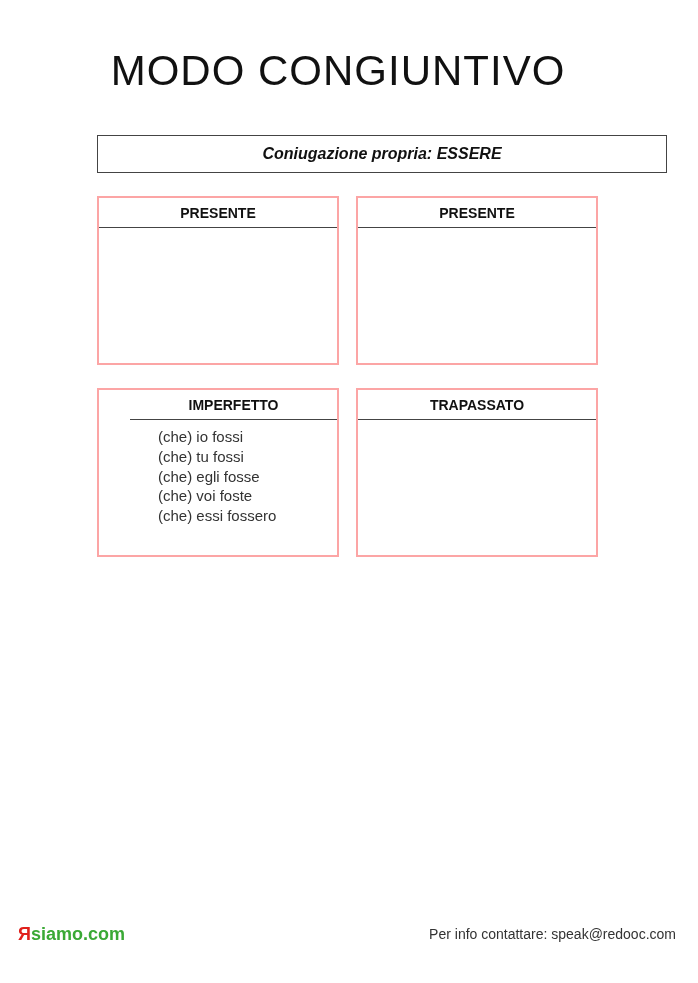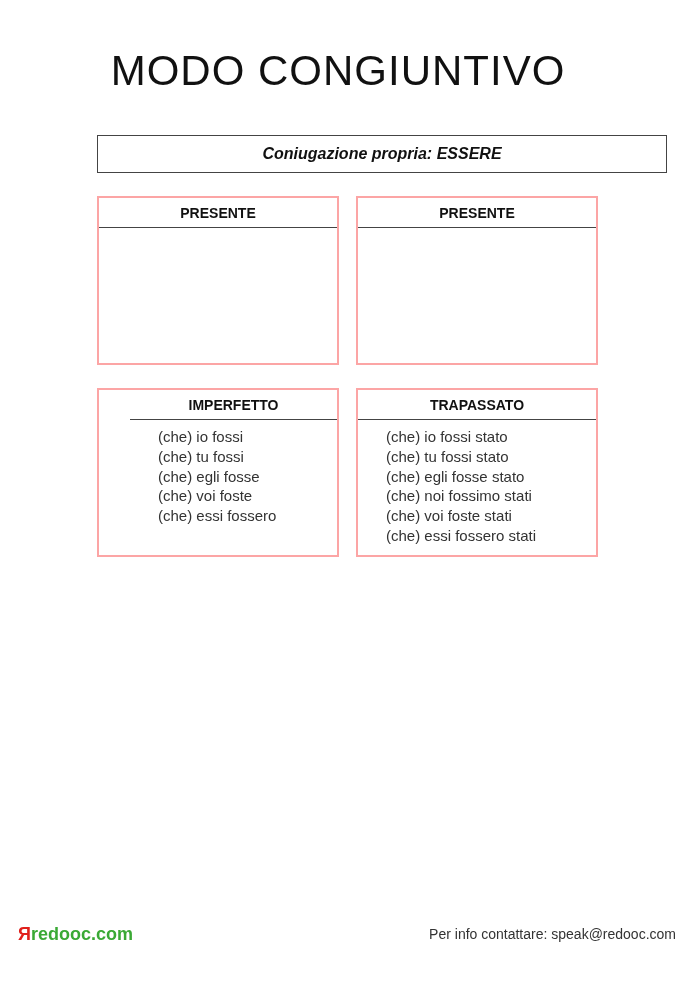--- a/index.html
+++ b/index.html
@@ -32,25 +32,17 @@
       <div class="card-body">
         <div class="line">(che) io fossi</div>
         <div class="line">(che) tu fossi</div>
         <div class="line">(che) egli fosse</div>
         <div class="line">(che) voi foste</div>
         <div class="line">(che) essi fossero</div>
       </div>
     </div>
     <div class="card" style="left: 356px; top: 388px;">
       <div class="card-head">TRAPASSATO</div>
-      <div class="card-body">
-        <div class="line">(che) io fossi stato</div>
-        <div class="line">(che) tu fossi stato</div>
-        <div class="line">(che) egli fosse stato</div>
-        <div class="line">(che) noi fossimo stati</div>
-        <div class="line">(che) voi foste stati</div>
-        <div class="line">(che) essi fossero stati</div>
-      </div>
     </div>
   </div>
 
-<div class="footer-logo"><span class="r">Я</span><span>redooc.com</span></div>
+<div class="footer-logo"><span class="r">Я</span><span>siamo.com</span></div>
 <div class="footer-info">Per info contattare: speak@redooc.com</div>
 
 </body></html>

